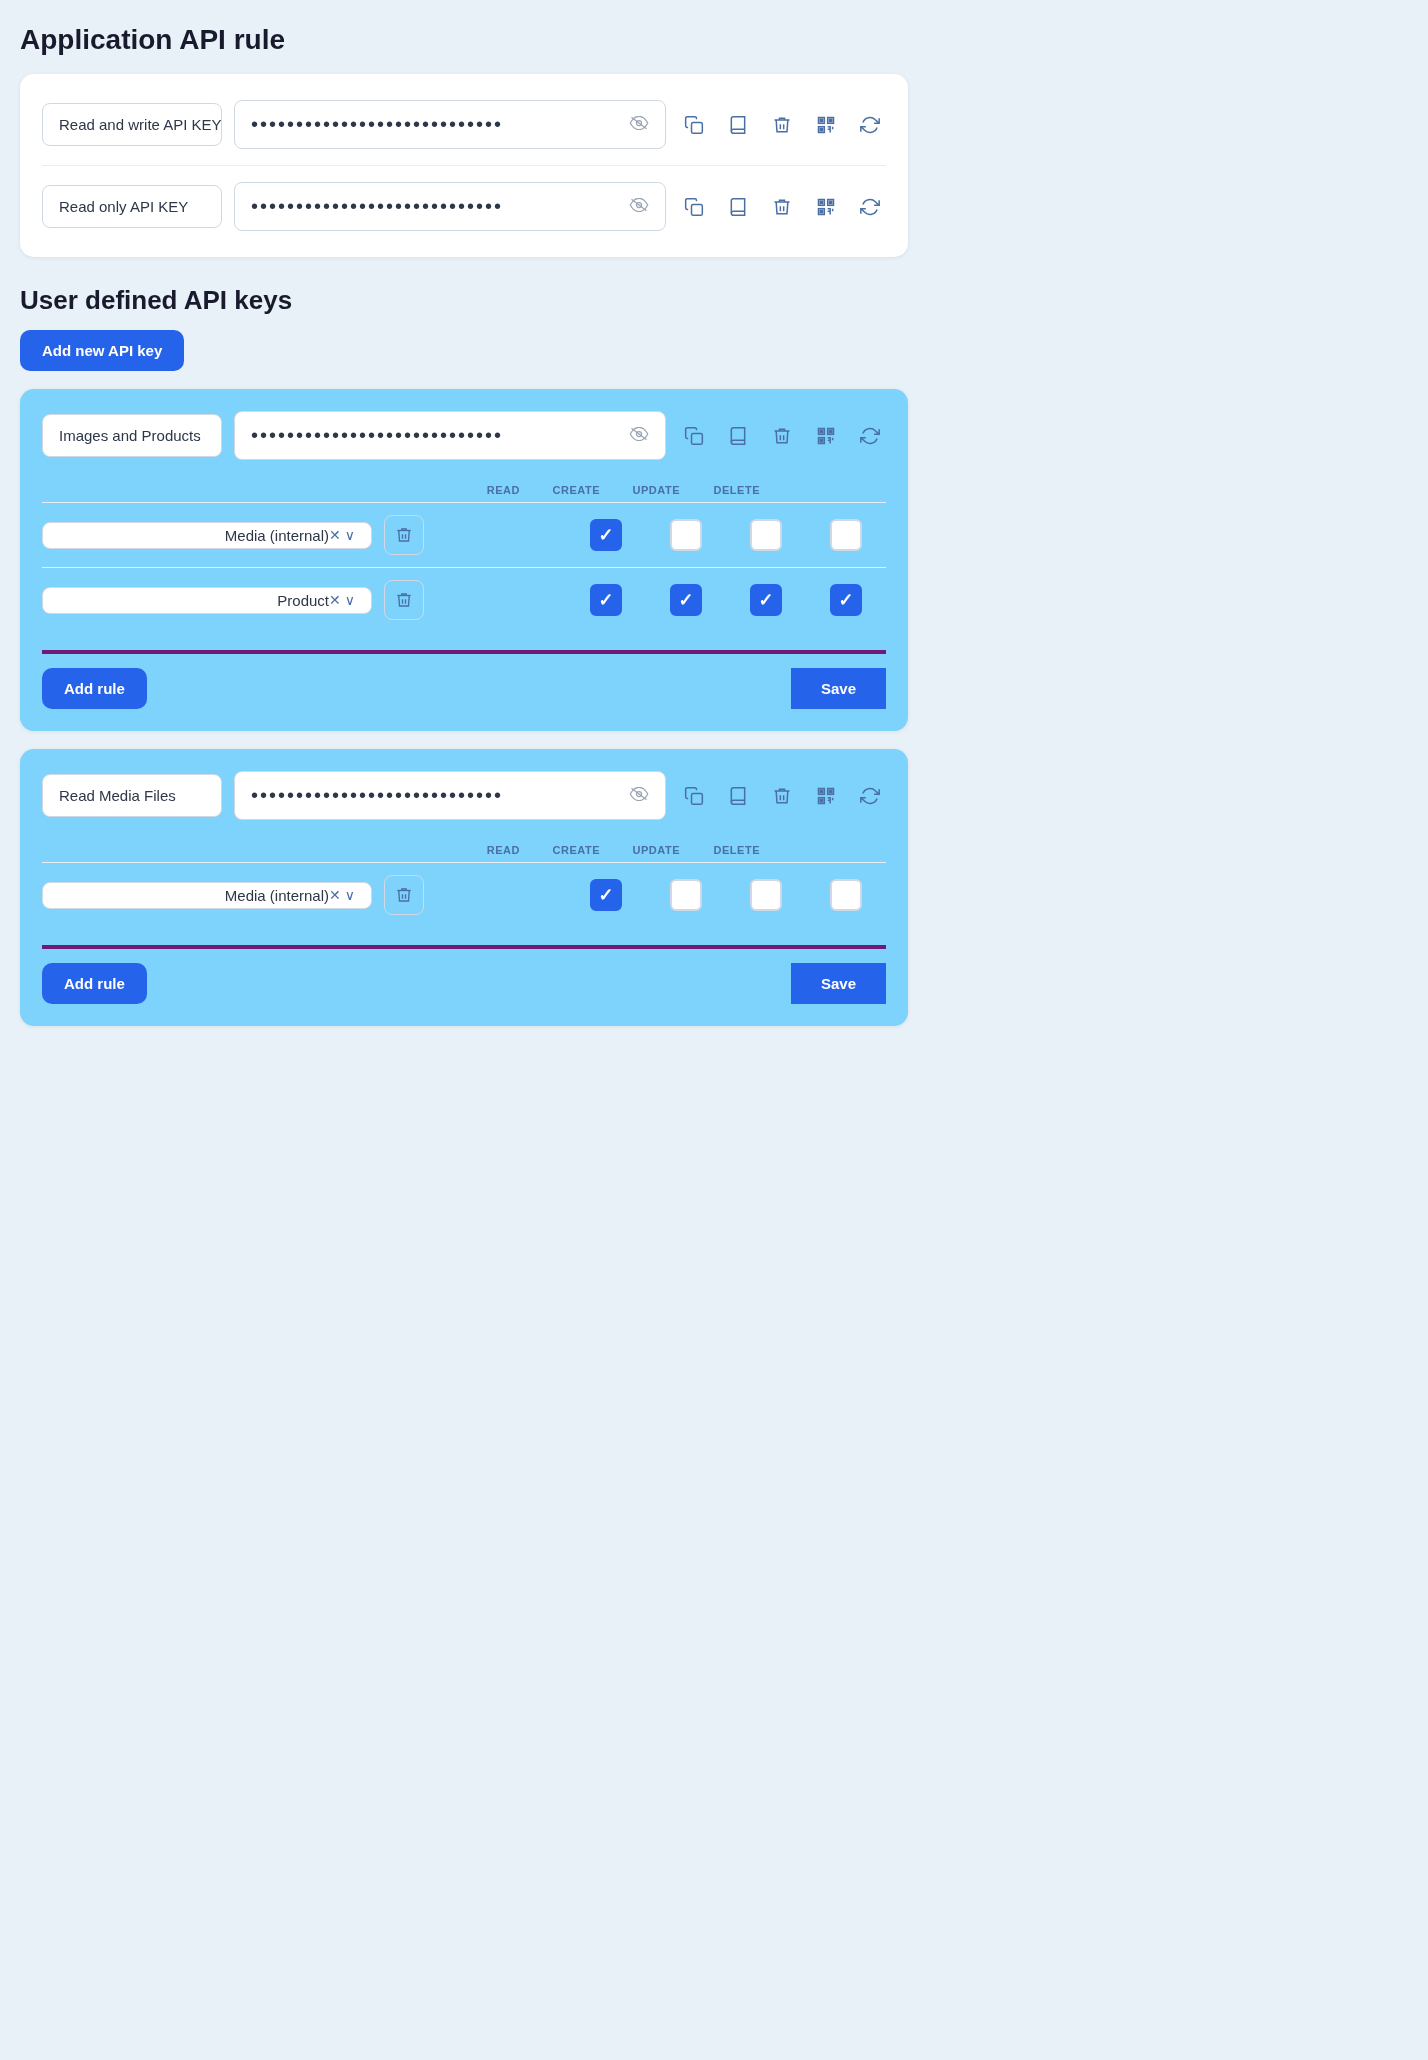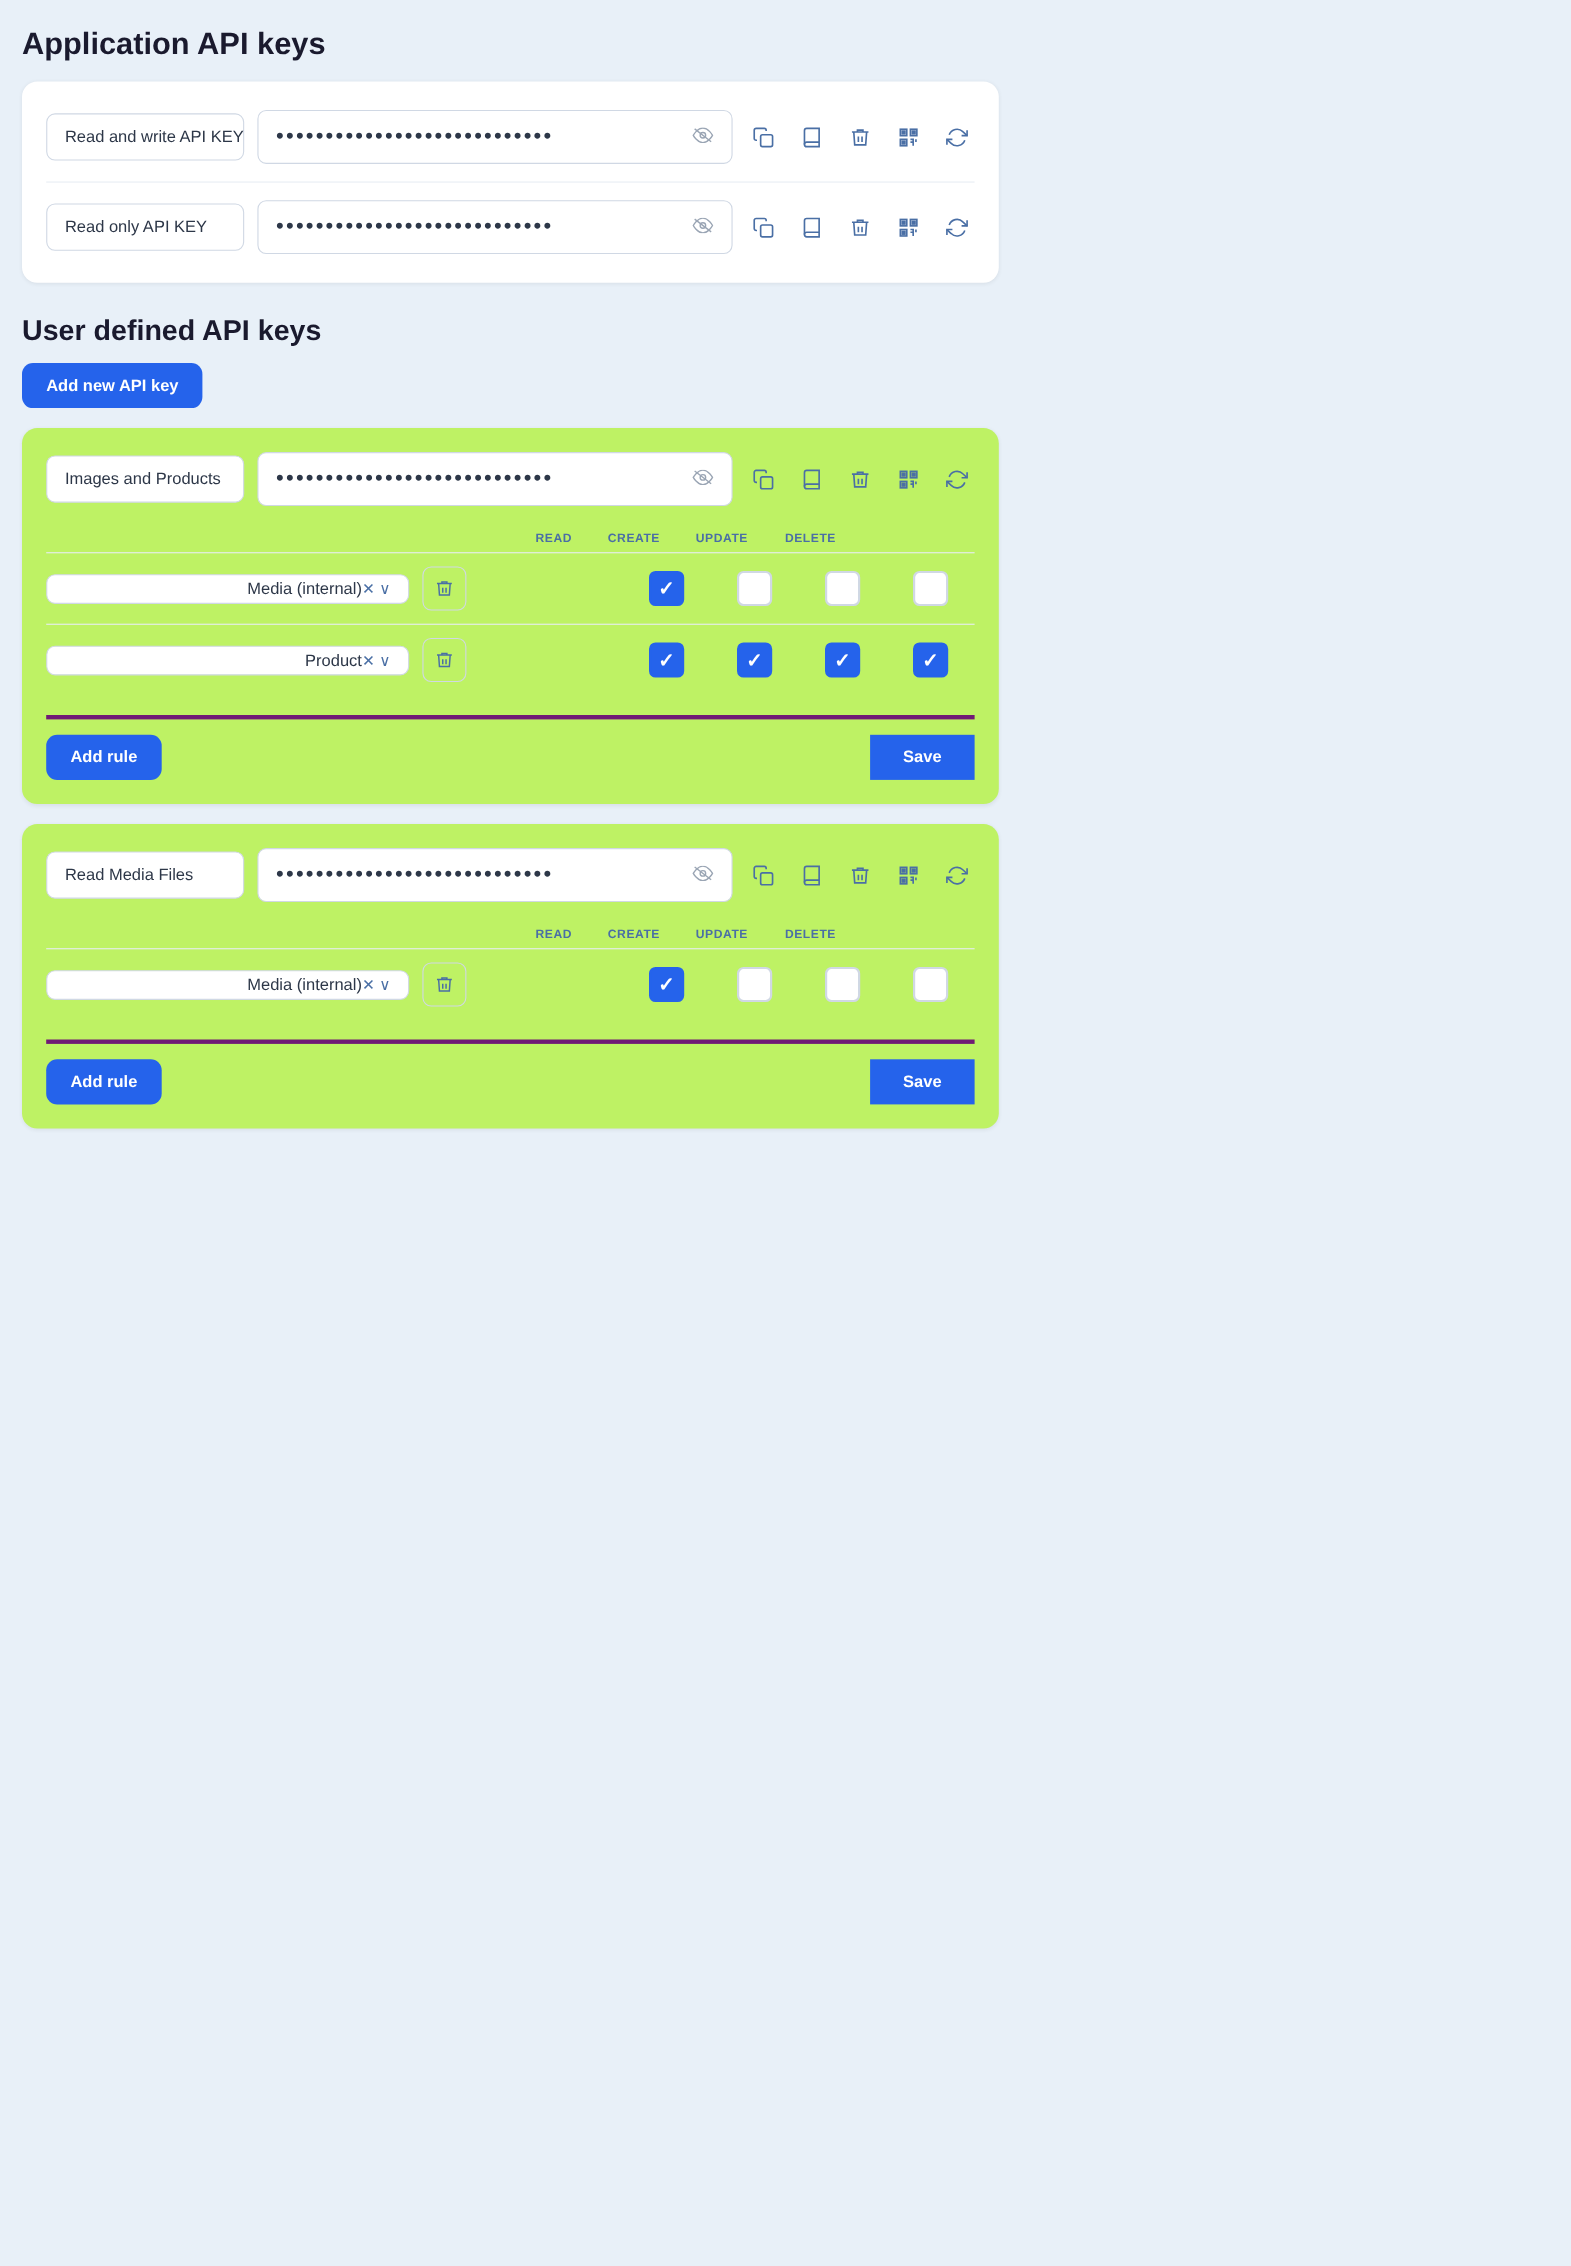--- a/index.html
+++ b/index.html
@@ -94,21 +94,21 @@
       border: none;
       border-radius: 10px;
       padding: 12px 22px;
       font-size: 15px;
       font-weight: 600;
       cursor: pointer;
       margin-bottom: 18px;
     }
 
     .user-key-card {
-      background: #bef264;
+      background: #7dd3fc;
       border-radius: 14px;
       padding: 22px 22px;
       margin-bottom: 18px;
       box-shadow: 0 1px 4px rgba(0,0,0,0.07);
     }
 
     .permissions-section {
       margin-top: 16px;
     }
     .perm-col-header {
@@ -212,21 +212,21 @@
     }
 
     .section-gap { margin-top: 28px; }
   </style>
 </head>
 <body>
 
 
 
 
-<h1>Application API keys</h1>
+<h1>Application API rule</h1>
 
 <div class="card">
 
   <div class="api-key-row">
     <div class="key-name-box">Read and write API KEY</div>
     <div class="key-value-box">
       <span class="dots">••••••••••••••••••••••••••••</span>
       <span class="eye-icon">
         <svg width="20" height="14" viewBox="0 0 24 16" fill="none" xmlns="http://www.w3.org/2000/svg">
           <path d="M12 0C6 0 1.5 8 1.5 8C1.5 8 6 16 12 16C18 16 22.5 8 22.5 8C22.5 8 18 0 12 0Z" stroke="#9aa5b4" stroke-width="1.5" fill="none"></path>

